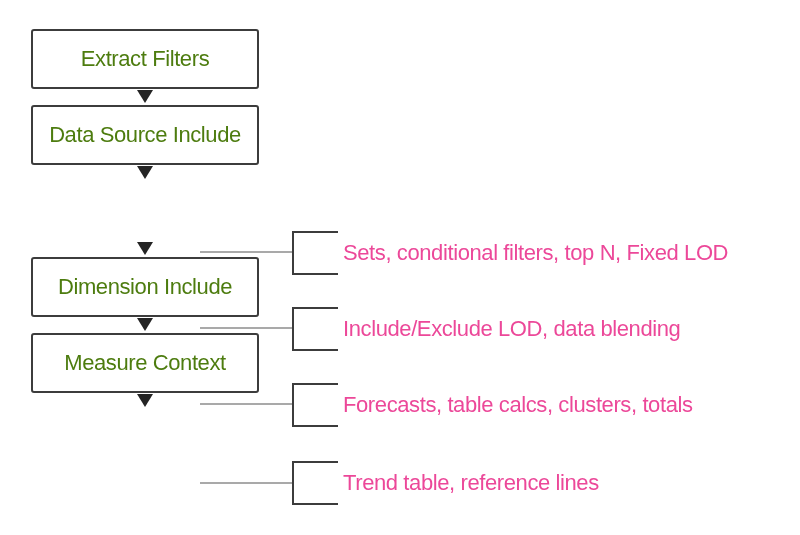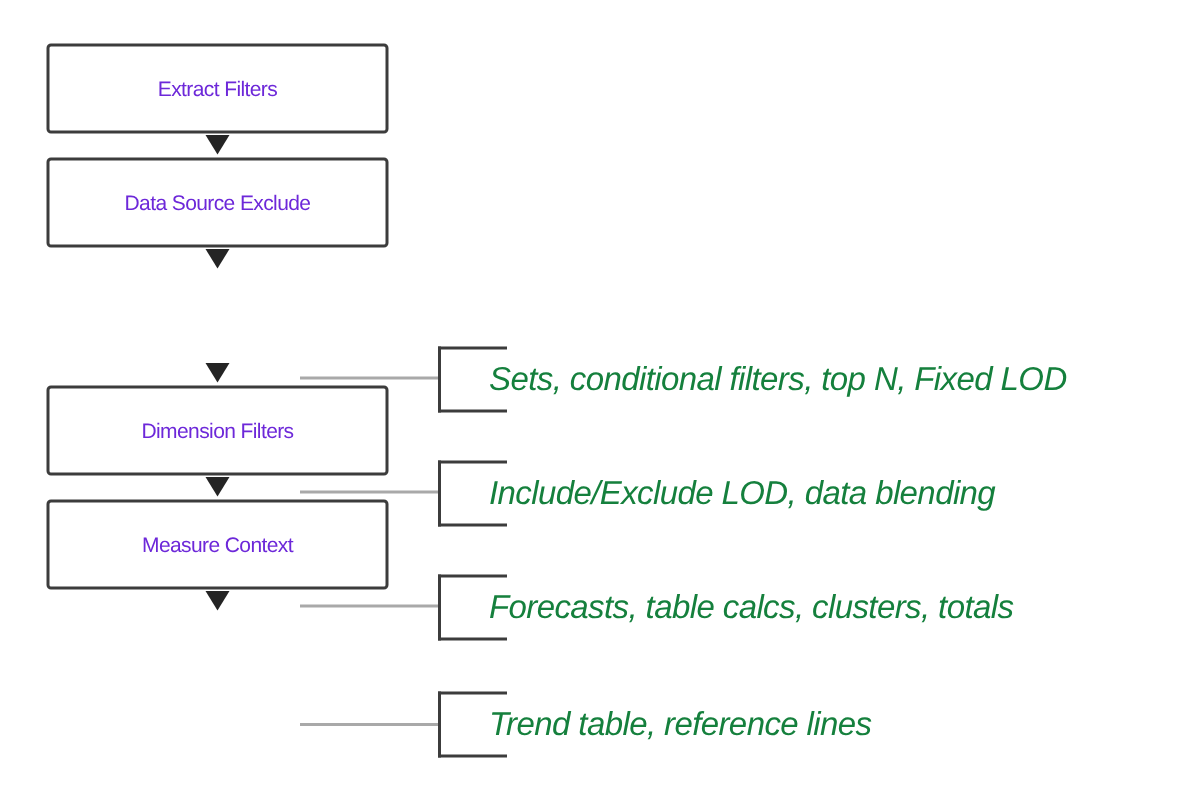--- a/index.html
+++ b/index.html
@@ -22,22 +22,22 @@
     height: 60px;
     box-sizing: border-box;
     border: 2px solid #3c3c3c;
     border-radius: 3px;
     background: #ffffff;
     display: flex;
     align-items: center;
     justify-content: center;
   }
   .step-label {
-    font-size: 14px;
-    color: #6d28d9;
+    font-size: 22px;
+    color: #4d7c0f;
     letter-spacing: -0.4px;
     white-space: nowrap;
   }
   .arrow-down {
     position: absolute;
     left: 137px;
     width: 0;
     height: 0;
     border-left: 8px solid transparent;
     border-right: 8px solid transparent;
@@ -55,44 +55,43 @@
     left: 292px;
     width: 46px;
     height: 44px;
     box-sizing: border-box;
     border: 2px solid #3c3c3c;
     border-right: none;
     background: transparent;
   }
   .annotation-label {
     position: absolute;
-    left: 326px;
+    left: 343px;
     height: 44px;
     display: flex;
     align-items: center;
     font-size: 22px;
-    color: #15803d;
+    color: #ec4899;
     letter-spacing: -0.4px;
     white-space: nowrap;
-    font-style: italic;
   }
 </style>
 </head>
 <body>
 
 <div class="canvas">
 
   <div class="step" style="top:29px">
     <span class="step-label">Extract Filters</span>
   </div>
   <div class="step" style="top:105px">
-    <span class="step-label">Data Source Exclude</span>
+    <span class="step-label">Data Source Include</span>
   </div>
   <div class="step" style="top:257px">
-    <span class="step-label">Dimension Filters</span>
+    <span class="step-label">Dimension Include</span>
   </div>
   <div class="step" style="top:333px">
     <span class="step-label">Measure Context</span>
   </div>
 
   <div class="arrow-down" style="top:90px"></div>
   <div class="arrow-down" style="top:166px"></div>
   <div class="arrow-down" style="top:242px"></div>
   <div class="arrow-down" style="top:318px"></div>
   <div class="arrow-down" style="top:394px"></div>

